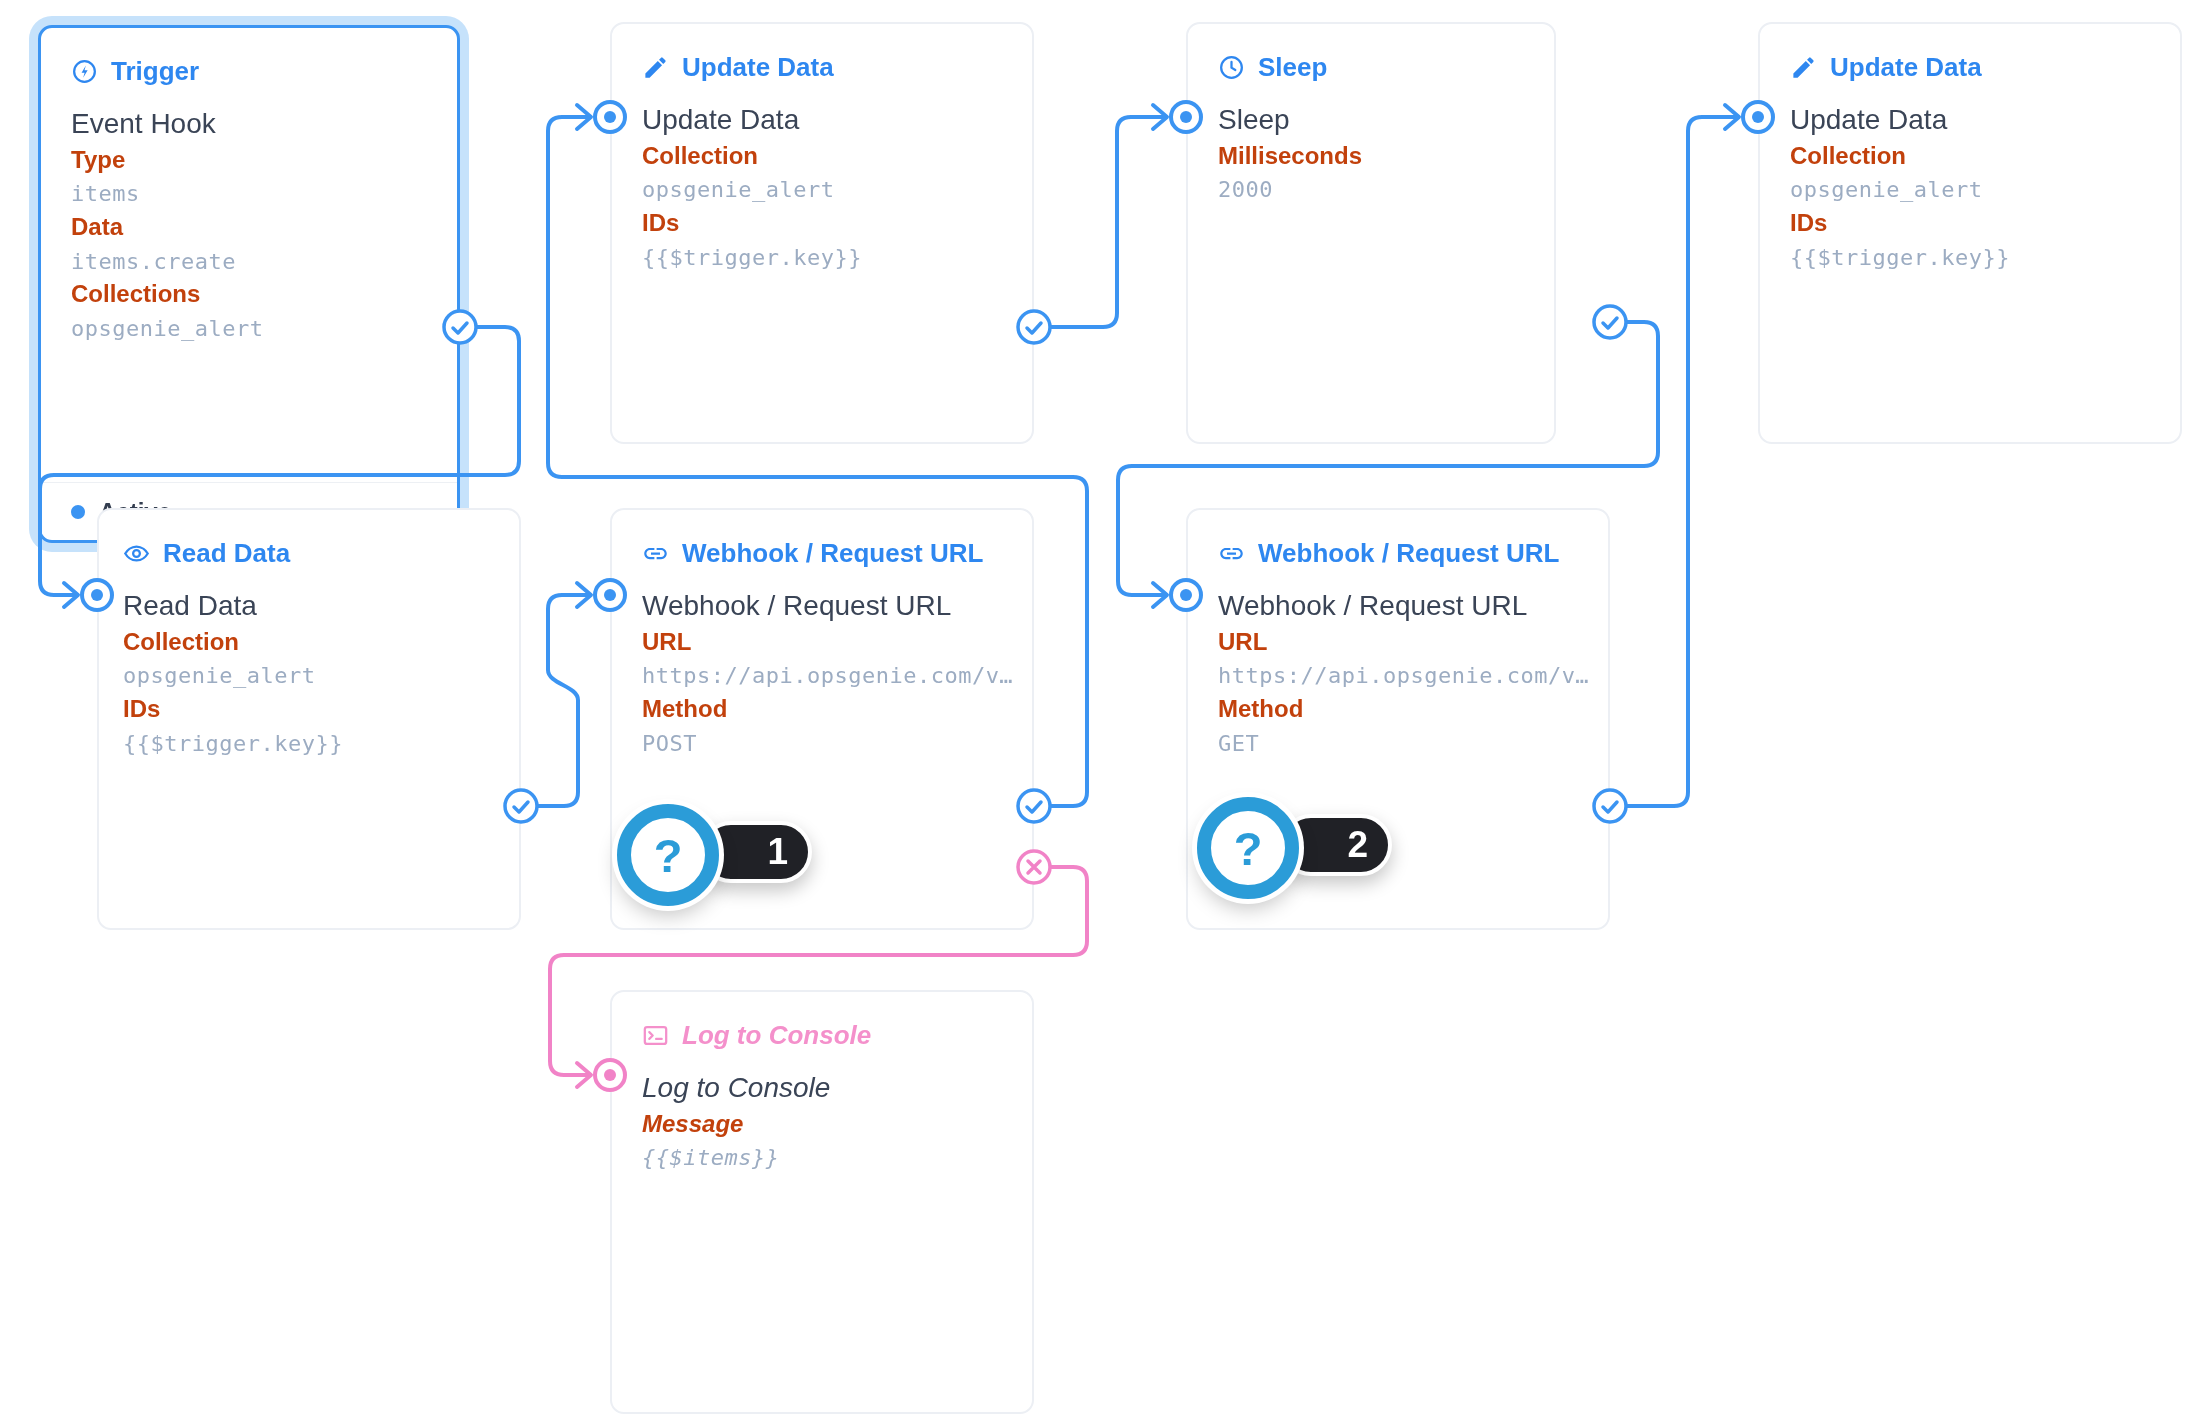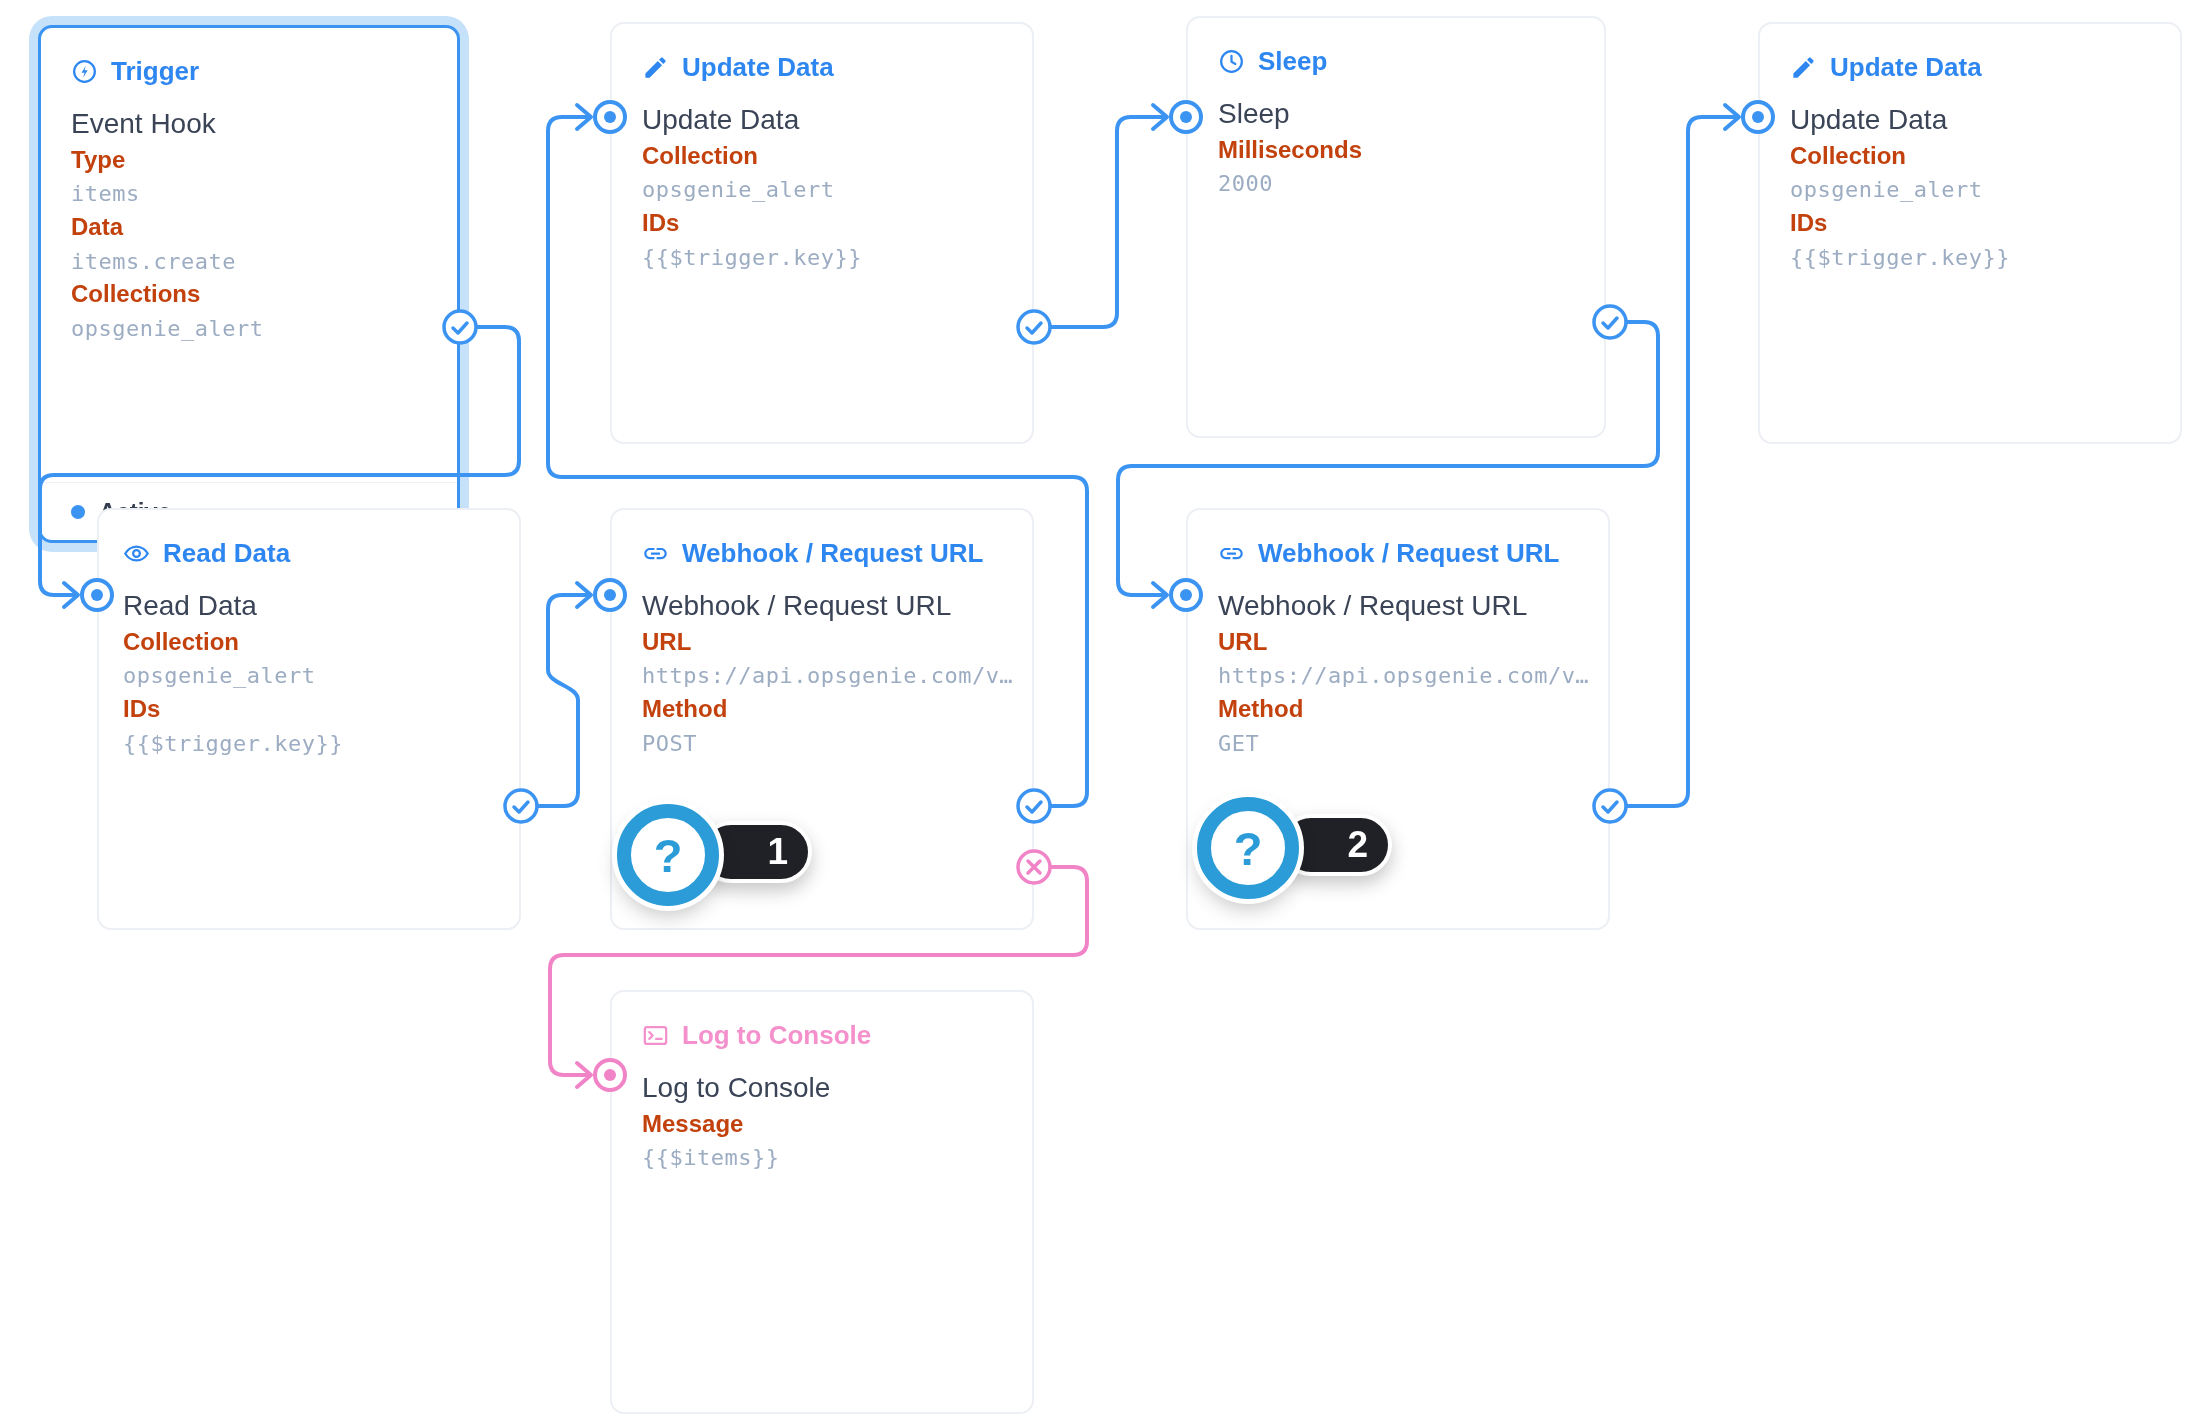--- a/index.html
+++ b/index.html
@@ -14,26 +14,26 @@
               color:#2E87F0;margin-bottom:20px;margin-top:4px;}
   .card-title .ticon{display:inline-flex;width:27px;height:27px;color:#2E87F0;}
   .card-title.pink, .card-title.pink .ticon{color:#F490CB;}
   .op-name{font-size:28px;color:#3A4456;line-height:1.2;}
   .field-label{font-size:24px;font-weight:bold;color:#c2410c;margin-top:5px;line-height:1.2;}
   .field-value{font-size:22px;font-family:"DejaVu Sans Mono",monospace;color:#9CACC2;
                margin-top:7px;letter-spacing:.5px;line-height:1.2;}
 
   #card-trigger{left:38px;top:25px;width:422px;height:518px;}
   #card-update-data-1{left:610px;top:22px;width:424px;height:422px;}
-  #card-sleep{left:1186px;top:16px;width:420px;height:422px;}
+  #card-sleep{left:1186px;top:22px;width:370px;height:422px;}
   #card-update-data-2{left:1758px;top:22px;width:424px;height:422px;}
   #card-read-data{left:97px;top:508px;width:424px;height:422px;padding-left:24px;}
   #card-webhook-1{left:610px;top:508px;width:424px;height:422px;}
   #card-webhook-2{left:1186px;top:508px;width:424px;height:422px;}
-  #card-log{left:610px;top:990px;width:424px;height:424px;}
+  #card-log{left:610px;top:990px;width:424px;height:424px;font-style:italic;}
 
   .trigger-footer{position:absolute;left:0;right:0;bottom:0;height:58px;
                   border-top:1px solid #EDF0F4;display:flex;align-items:center;
                   gap:14px;padding-left:30px;box-sizing:border-box;}
   .status-dot{width:14px;height:14px;border-radius:50%;background:#3B94F2;display:inline-block;}
   .status-label{font-size:24px;color:#333D4F;font-weight:bold;}
 
   
   #connections{position:absolute;left:0;top:0;z-index:5;pointer-events:none;}
   #connections .node{pointer-events:auto;}

